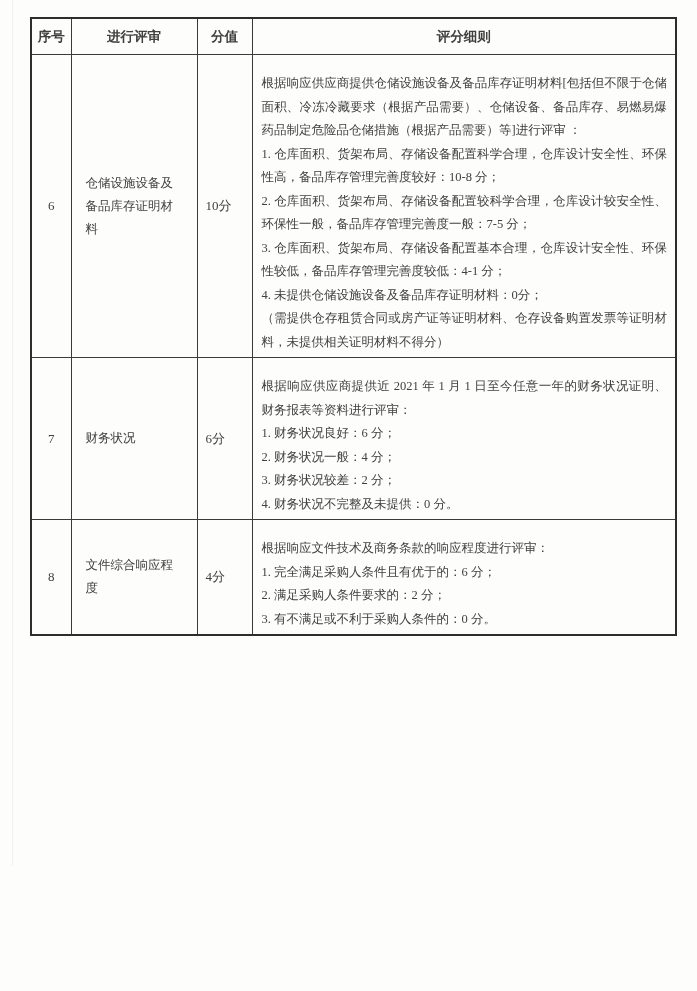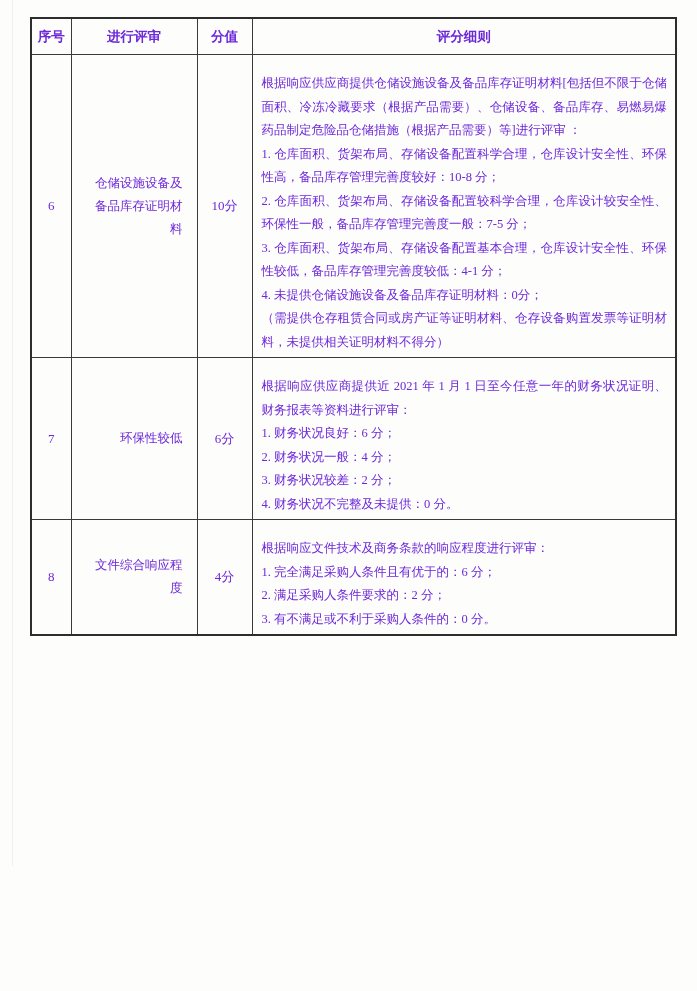--- a/index.html
+++ b/index.html
@@ -6,21 +6,21 @@
     margin: 0;
     padding: 0;
     background: #fdfdfc;
   }
   .sheet {
     position: relative;
     width: 697px;
     height: 866px;
     background: #fdfdfc;
     font-family: "Liberation Serif", "DejaVu Serif", serif;
-    color: #6d28d9;
+    color: #404040;
     overflow: hidden;
   }
   .scan-edge {
     position: absolute;
     left: 12px;
     top: 0;
     width: 1px;
     height: 991px;
     background: #f0f0ed;
   }
@@ -48,31 +48,30 @@
   tr.row-6 { height: 290px; }
   tr.row-7 { height: 148px; }
   tr.row-8 { height: 108px; }
   td.cell-no {
     text-align: center;
     font-size: 13px;
     vertical-align: middle;
     padding: 0;
   }
   td.cell-content {
-    text-align: right;
+    text-align: left;
     font-size: 12.5px;
     line-height: 23px;
     vertical-align: middle;
     padding: 16px 14px;
   }
   td.cell-score {
-    text-align: center;
     font-size: 13px;
     vertical-align: middle;
-    padding: 0;
+    padding: 8px;
   }
   td.cell-rules {
     font-size: 12.5px;
     line-height: 23.5px;
     vertical-align: middle;
     text-align: justify;
     white-space: pre-line;
     padding: 17px 8px 3px 9px;
   }
 </style>
@@ -104,21 +103,21 @@
         <td class="cell-score">10分</td>
         <td class="cell-rules">根据响应供应商提供仓储设施设备及备品库存证明材料[包括但不限于仓储面积、冷冻冷藏要求（根据产品需要）、仓储设备、备品库存、易燃易爆药品制定危险品仓储措施（根据产品需要）等]进行评审 ：
 1. 仓库面积、货架布局、存储设备配置科学合理，仓库设计安全性、环保性高，备品库存管理完善度较好：10-8 分；
 2. 仓库面积、货架布局、存储设备配置较科学合理，仓库设计较安全性、环保性一般，备品库存管理完善度一般：7-5 分；
 3. 仓库面积、货架布局、存储设备配置基本合理，仓库设计安全性、环保性较低，备品库存管理完善度较低：4-1 分；
 4. 未提供仓储设施设备及备品库存证明材料：0分；
 （需提供仓存租赁合同或房产证等证明材料、仓存设备购置发票等证明材料，未提供相关证明材料不得分）</td>
       </tr>
       <tr class="row-7">
         <td class="cell-no">7</td>
-        <td class="cell-content">环保性较低</td>
+        <td class="cell-content">财务状况</td>
         <td class="cell-score">6分</td>
         <td class="cell-rules">根据响应供应商提供近 2021 年 1 月 1 日至今任意一年的财务状况证明、财务报表等资料进行评审：
 1. 财务状况良好：6 分；
 2. 财务状况一般：4 分；
 3. 财务状况较差：2 分；
 4. 财务状况不完整及未提供：0 分。</td>
       </tr>
       <tr class="row-8">
         <td class="cell-no">8</td>
         <td class="cell-content">文件综合响应程度</td>

